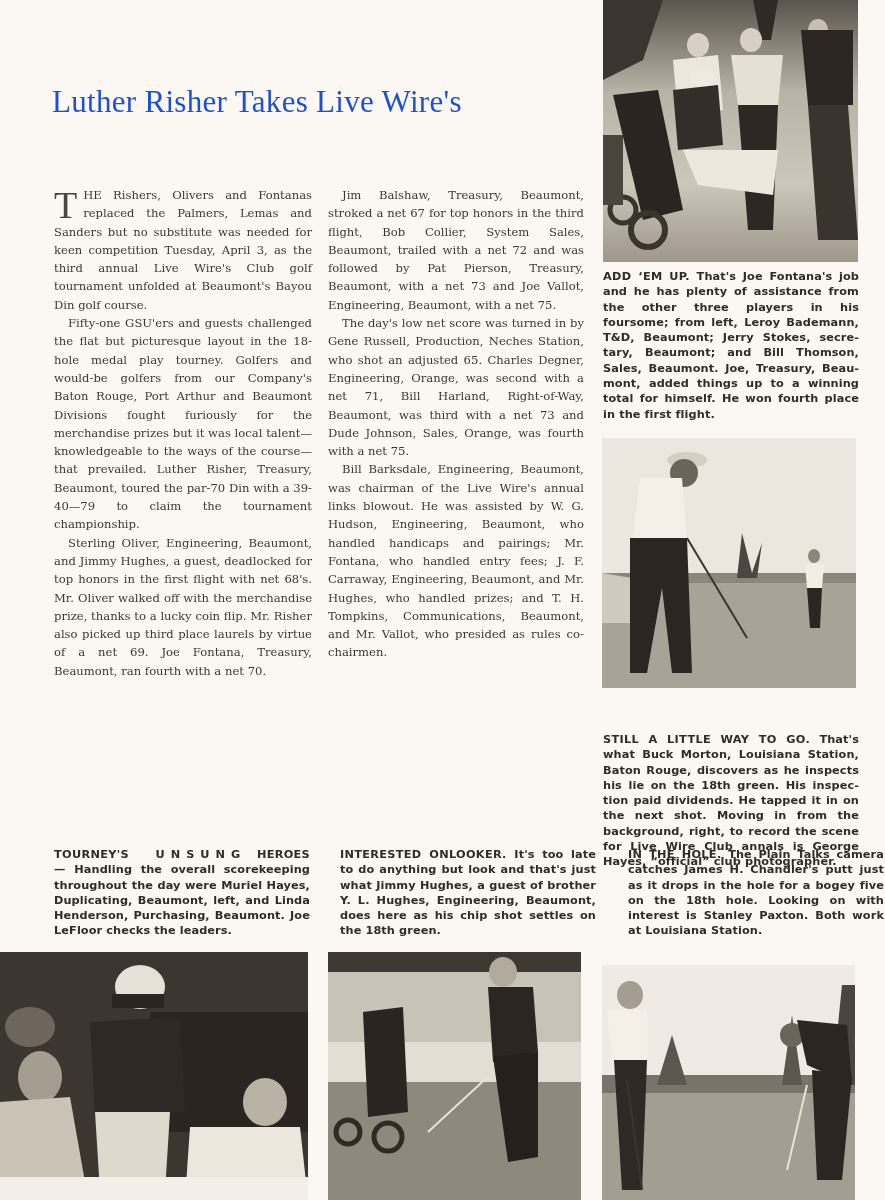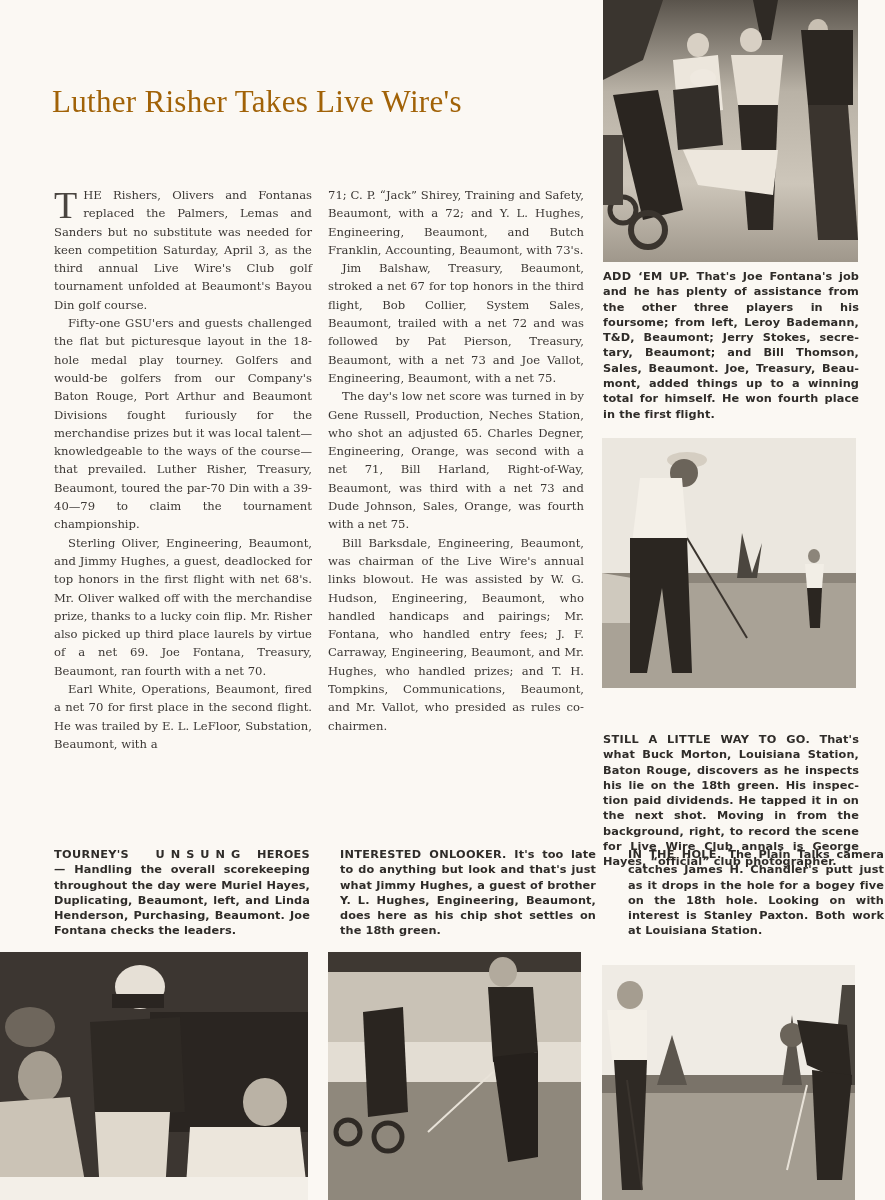--- a/index.html
+++ b/index.html
@@ -3,21 +3,21 @@
 <meta charset="utf-8">
 <style>
   html, body { margin: 0; padding: 0; }
   body {
     width: 885px; height: 1200px; position: relative; overflow: hidden;
     background: #fbf8f3; color: #3a3633;
   }
   .title {
     position: absolute; left: 52px; top: 74px; width: 540px;
     font-family: "Liberation Serif", "DejaVu Serif", serif;
-    font-size: 31px; line-height: 56px; color: #a16207; letter-spacing: 0.3px;
+    font-size: 31px; line-height: 56px; color: #1d4ed8; letter-spacing: 0.3px;
   }
   .title div { white-space: nowrap; }
   .col {
     position: absolute; top: 186px; width: 258px;
     font-family: "DejaVu Serif", "Liberation Serif", serif;
     font-size: 11.6px; line-height: 18.3px; color: #3b3734;
     text-align: justify; hyphens: manual;
   }
   .col p { margin: 0; text-indent: 14px; }
   .col p.first { text-indent: 0; }
@@ -50,28 +50,26 @@
   .p5 { left: 602px; top: 965px; width: 253px; height: 235px; }
 </style>
 </head>
 <body>
 
 <div class="title">
   <div>Luther Risher Takes Live Wire's</div>
 </div>
 
 <div class="col col1">
-  <p class="first"><span class="dropcap">T</span><span>HE Rishers, Olivers and Fontanas replaced the Palmers, Lemas and Sanders but no substitute was needed for keen competition Saturday, April 3, as the third annual Live Wire's Club golf tournament unfolded at Beau­mont's Bayou Din golf course.</span></p>
+  <p class="first"><span class="dropcap">T</span><span>HE Rishers, Olivers and Fontanas replaced the Palmers, Lemas and Sanders but no substitute was needed for keen competition Tuesday, April 3, as the third annual Live Wire's Club golf tournament unfolded at Beau­mont's Bayou Din golf course.</span></p>
   <p>Fifty-one GSU'ers and guests chal­lenged the flat but picturesque layout in the 18-hole medal play tourney. Golfers and would-be golfers from our Company's Baton Rouge, Port Arthur and Beaumont Divisions fought furiously for the merchandise prizes but it was local talent—knowledge­able to the ways of the course—that prevailed. Luther Risher, Treasury, Beaumont, toured the par-70 Din with a 39-40—79 to claim the tournament championship.</p>
   <p>Sterling Oliver, Engineering, Beau­mont, and Jimmy Hughes, a guest, deadlocked for top honors in the first flight with net 68's. Mr. Oliver walk­ed off with the merchandise prize, thanks to a lucky coin flip. Mr. Rish­er also picked up third place laurels by virtue of a net 69. Joe Fontana, Treasury, Beaumont, ran fourth with a net 70.</p>
-  <p>Earl White, Operations, Beaumont, fired a net 70 for first place in the second flight. He was trailed by E. L. LeFloor, Substation, Beaumont, with a</p>
 </div>
 
 <div class="col col2">
-  <p class="first">71; C. P. “Jack” Shirey, Training and Safety, Beaumont, with a 72; and Y. L. Hughes, Engineering, Beaumont, and Butch Franklin, Accounting, Beau­mont, with 73's.</p>
   <p>Jim Balshaw, Treasury, Beaumont, stroked a net 67 for top honors in the third flight, Bob Collier, System Sales, Beaumont, trailed with a net 72 and was followed by Pat Pierson, Treasury, Beaumont, with a net 73 and Joe Vallot, Engineering, Beau­mont, with a net 75.</p>
   <p>The day's low net score was turned in by Gene Russell, Production, Neches Station, who shot an adjusted 65. Charles Degner, Engineering, Orange, was second with a net 71, Bill Har­land, Right-of-Way, Beaumont, was third with a net 73 and Dude John­son, Sales, Orange, was fourth with a net 75.</p>
   <p>Bill Barksdale, Engineering, Beau­mont, was chairman of the Live Wire's annual links blowout. He was assist­ed by W. G. Hudson, Engineering, Beaumont, who handled handicaps and pairings; Mr. Fontana, who handled entry fees; J. F. Carraway, Engineer­ing, Beaumont, and Mr. Hughes, who handled prizes; and T. H. Tompkins, Communications, Beaumont, and Mr. Vallot, who presided as rules co-chair­men.</p>
 </div>
 
 <div class="photo p1">
   <svg viewBox="0 0 255 262" preserveAspectRatio="none">
     <defs>
       <linearGradient id="g1" x1="0" y1="0" x2="0" y2="1">
         <stop offset="0" stop-color="#5a544c"></stop>
@@ -124,21 +122,21 @@
   </svg>
 </div>
 
 <div class="caption cap-still">
   <span class="lead">STILL A LITTLE WAY TO GO.</span>
   <span>That's what Buck Morton, Louisiana Station, Baton Rouge, discovers as he inspects his lie on the 18th green. His inspec­tion paid dividends. He tapped it in on the next shot. Moving in from the background, right, to record the scene for Live Wire Club annals is George Hayes, “official” club photographer.</span>
 </div>
 
 <div class="caption cap-heroes">
   <span class="lead heroes-lead"><span>TOURNEY'S</span> <span class="spaced">UNSUNG</span> <span>HEROES—</span></span>
-  <span>Handling the overall scorekeeping throughout the day were Muriel Hayes, Duplicating, Beaumont, left, and Linda Henderson, Purchasing, Beau­mont. Joe Fontana checks the leaders.</span>
+  <span>Handling the overall scorekeeping throughout the day were Muriel Hayes, Duplicating, Beaumont, left, and Linda Henderson, Purchasing, Beau­mont. Joe LeFloor checks the leaders.</span>
 </div>
 
 <div class="caption cap-onlook">
   <span class="lead">INTERESTED ONLOOKER.</span>
   <span>It's too late to do anything but look and that's just what Jimmy Hughes, a guest of brother Y. L. Hughes, Engineering, Beaumont, does here as his chip shot settles on the 18th green.</span>
 </div>
 
 <div class="caption cap-hole">
   <span class="lead">IN THE HOLE.</span>
   <span>The Plain Talks camera catches James H. Chandler's putt just as it drops in the hole for a bogey five on the 18th hole. Look­ing on with interest is Stanley Paxton. Both work at Louisiana Station.</span>

